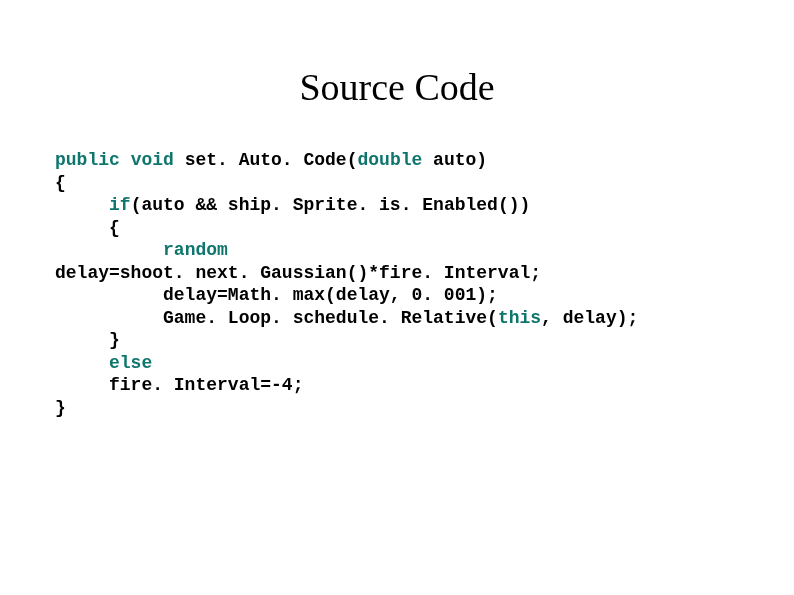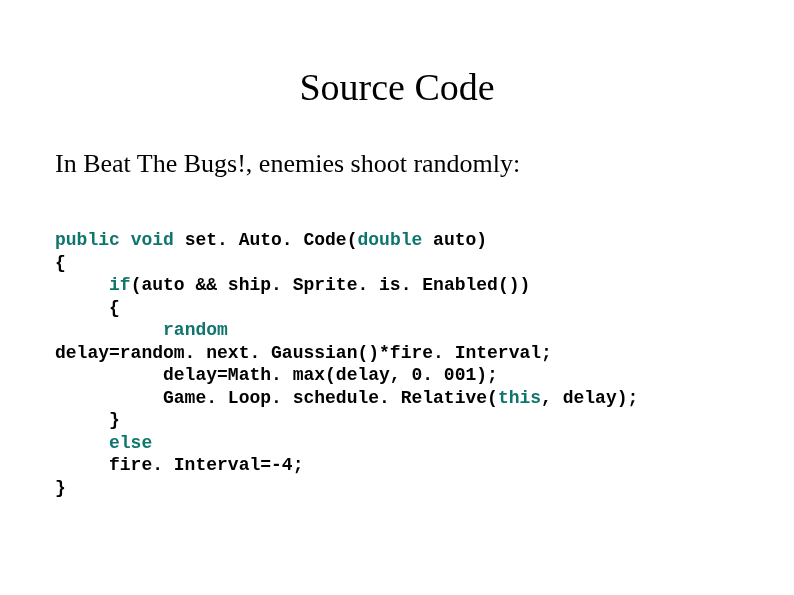--- a/index.html
+++ b/index.html
@@ -43,28 +43,27 @@
     color: #0f766e;
   }
 </style>
 </head>
 <body>
 
 <div class="slide">
 
   <div class="title">Source Code</div>
 
-  <div class="intro">In Beat The Bugs!, enemies shoot randomly:</div>
 
   <div class="code"><span class="kw">public</span> <span class="kw">void</span><span> set. Auto. Code(</span><span class="kw">double</span><span> auto)</span>
 <span>{</span>
 <span>     </span><span class="kw">if</span><span>(auto &amp;&amp; ship. Sprite. is. Enabled())</span>
 <span>     {</span>
 <span>          </span><span class="kw">random</span>
-<span>delay=random. next. Gaussian()*fire. Interval;</span>
+<span>delay=shoot. next. Gaussian()*fire. Interval;</span>
 <span>          delay=Math. max(delay, 0. 001);</span>
 <span>          Game. Loop. schedule. Relative(</span><span class="kw">this</span><span>, delay);</span>
 <span>     }</span>
 <span>     </span><span class="kw">else</span>
 <span>     fire. Interval=-4;</span>
 <span>}</span></div>
 
 </div>
 
 </body></html>

